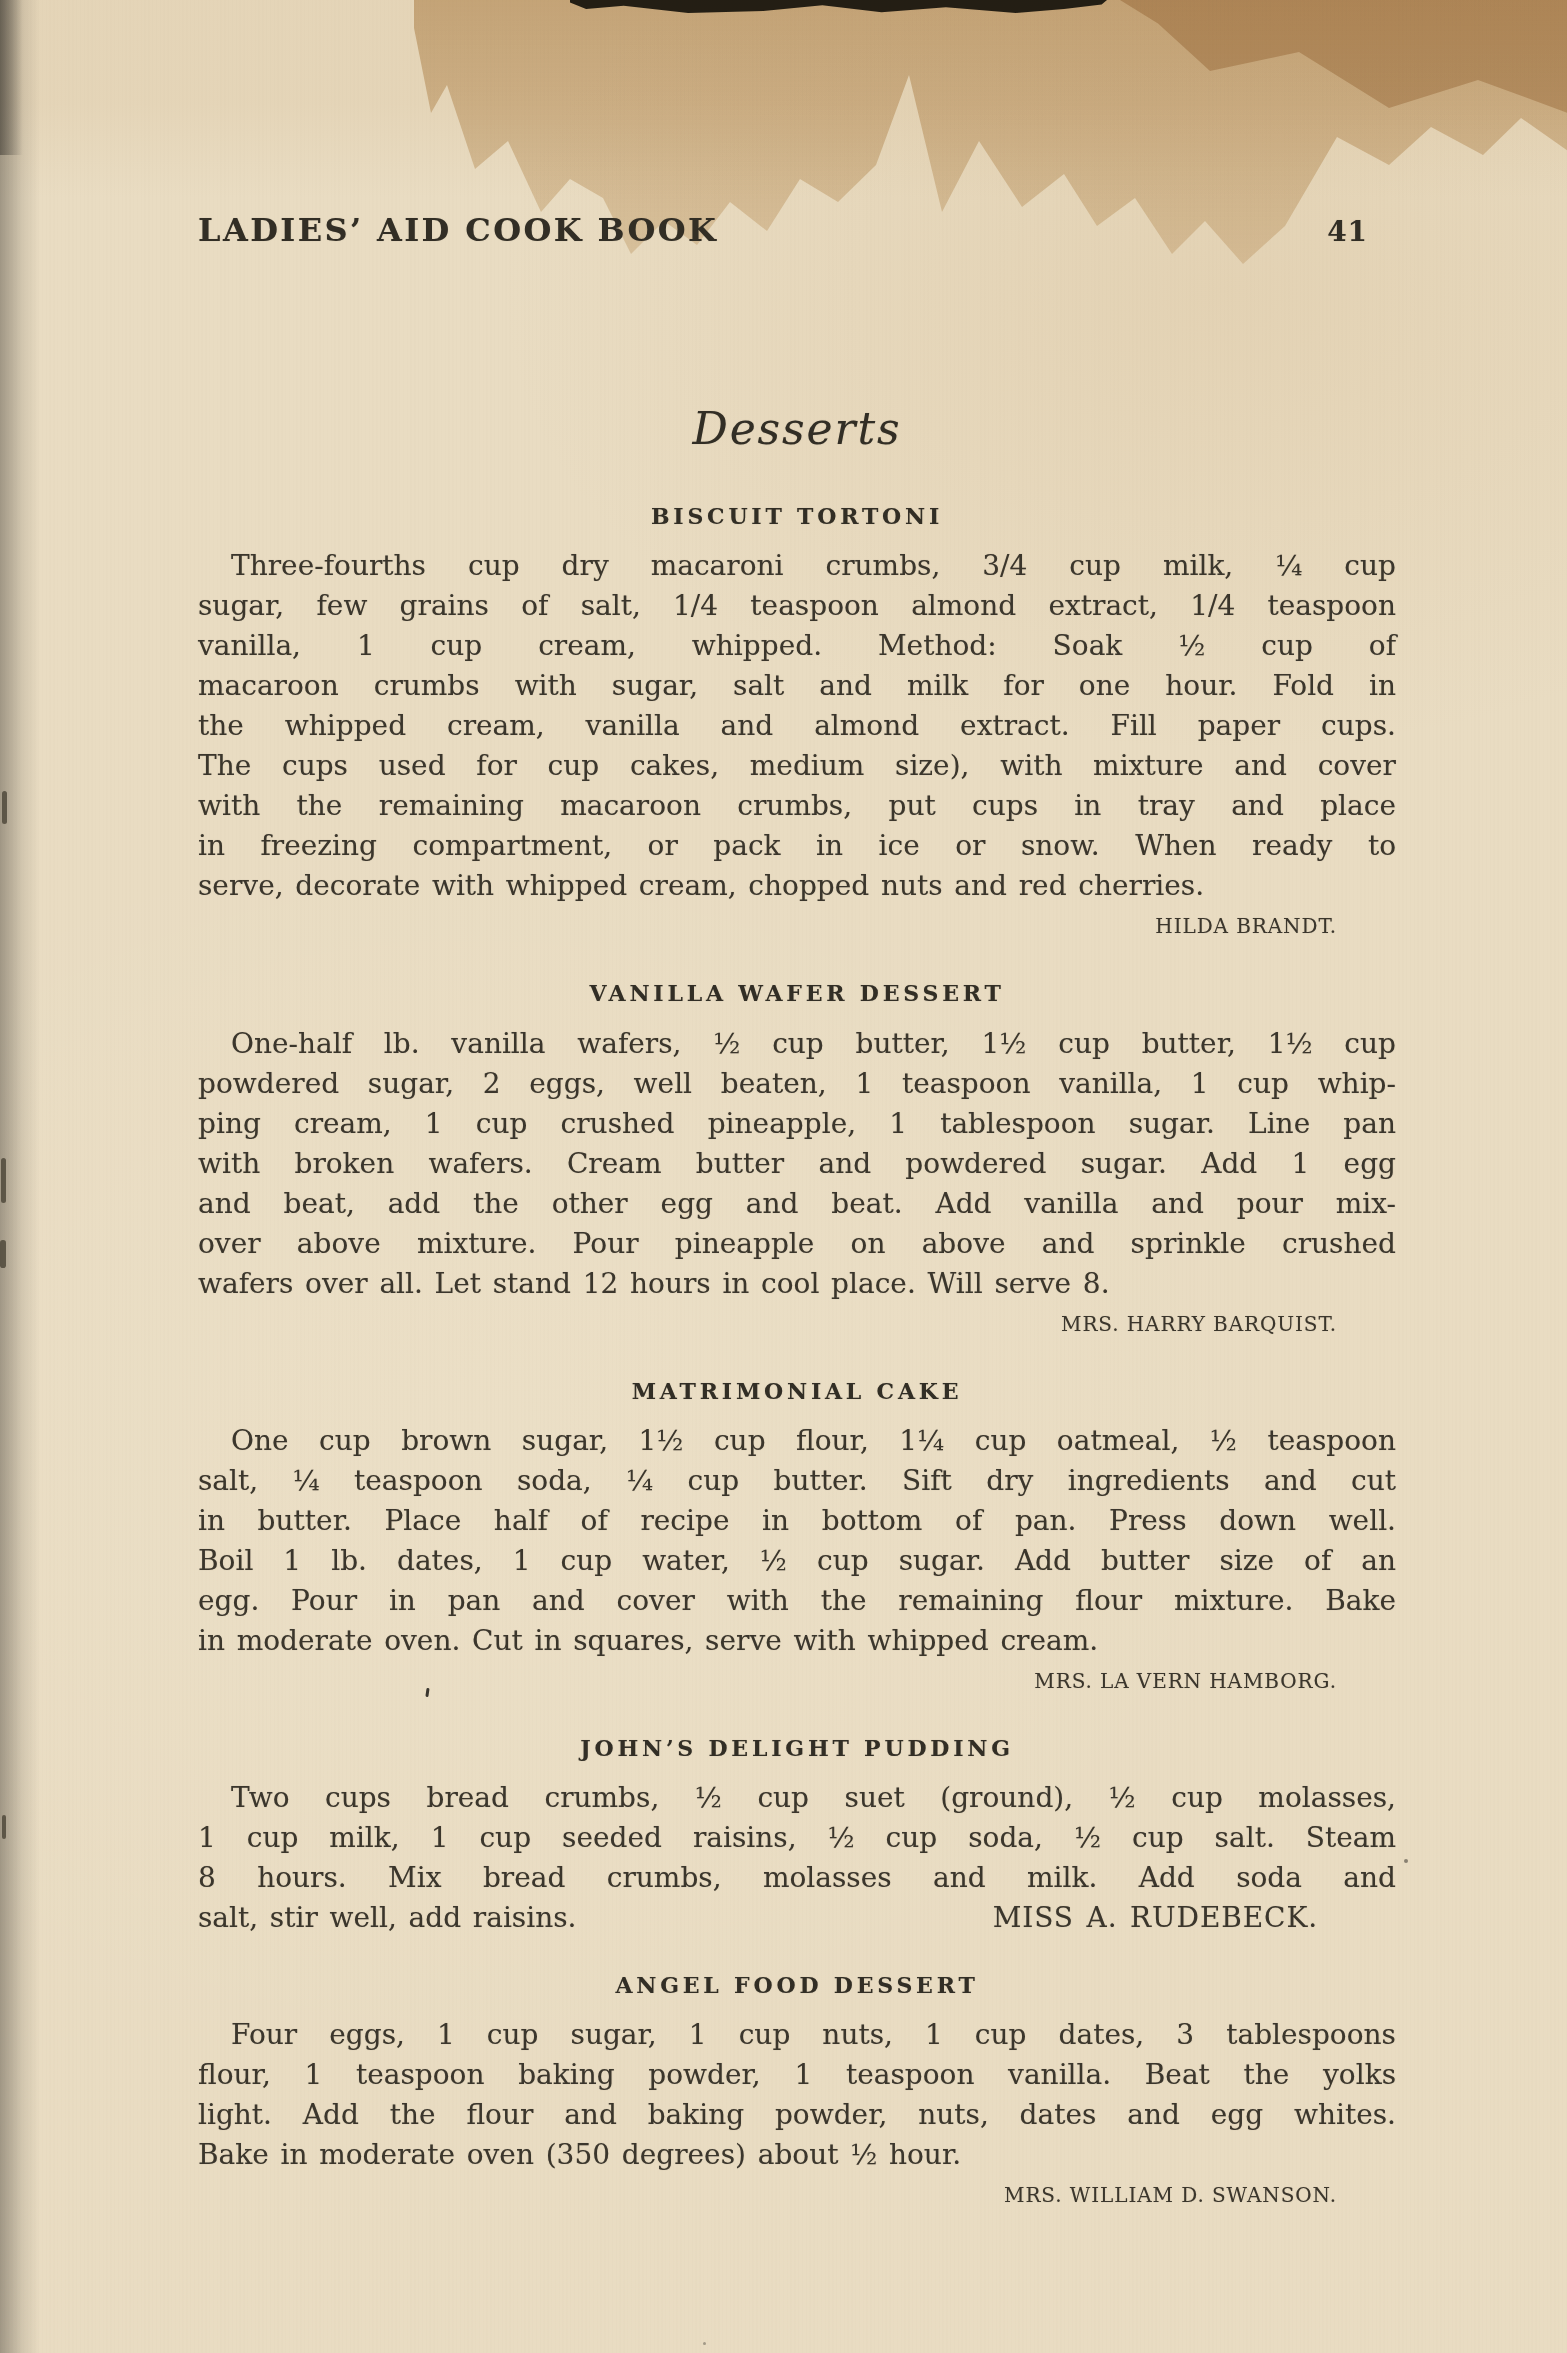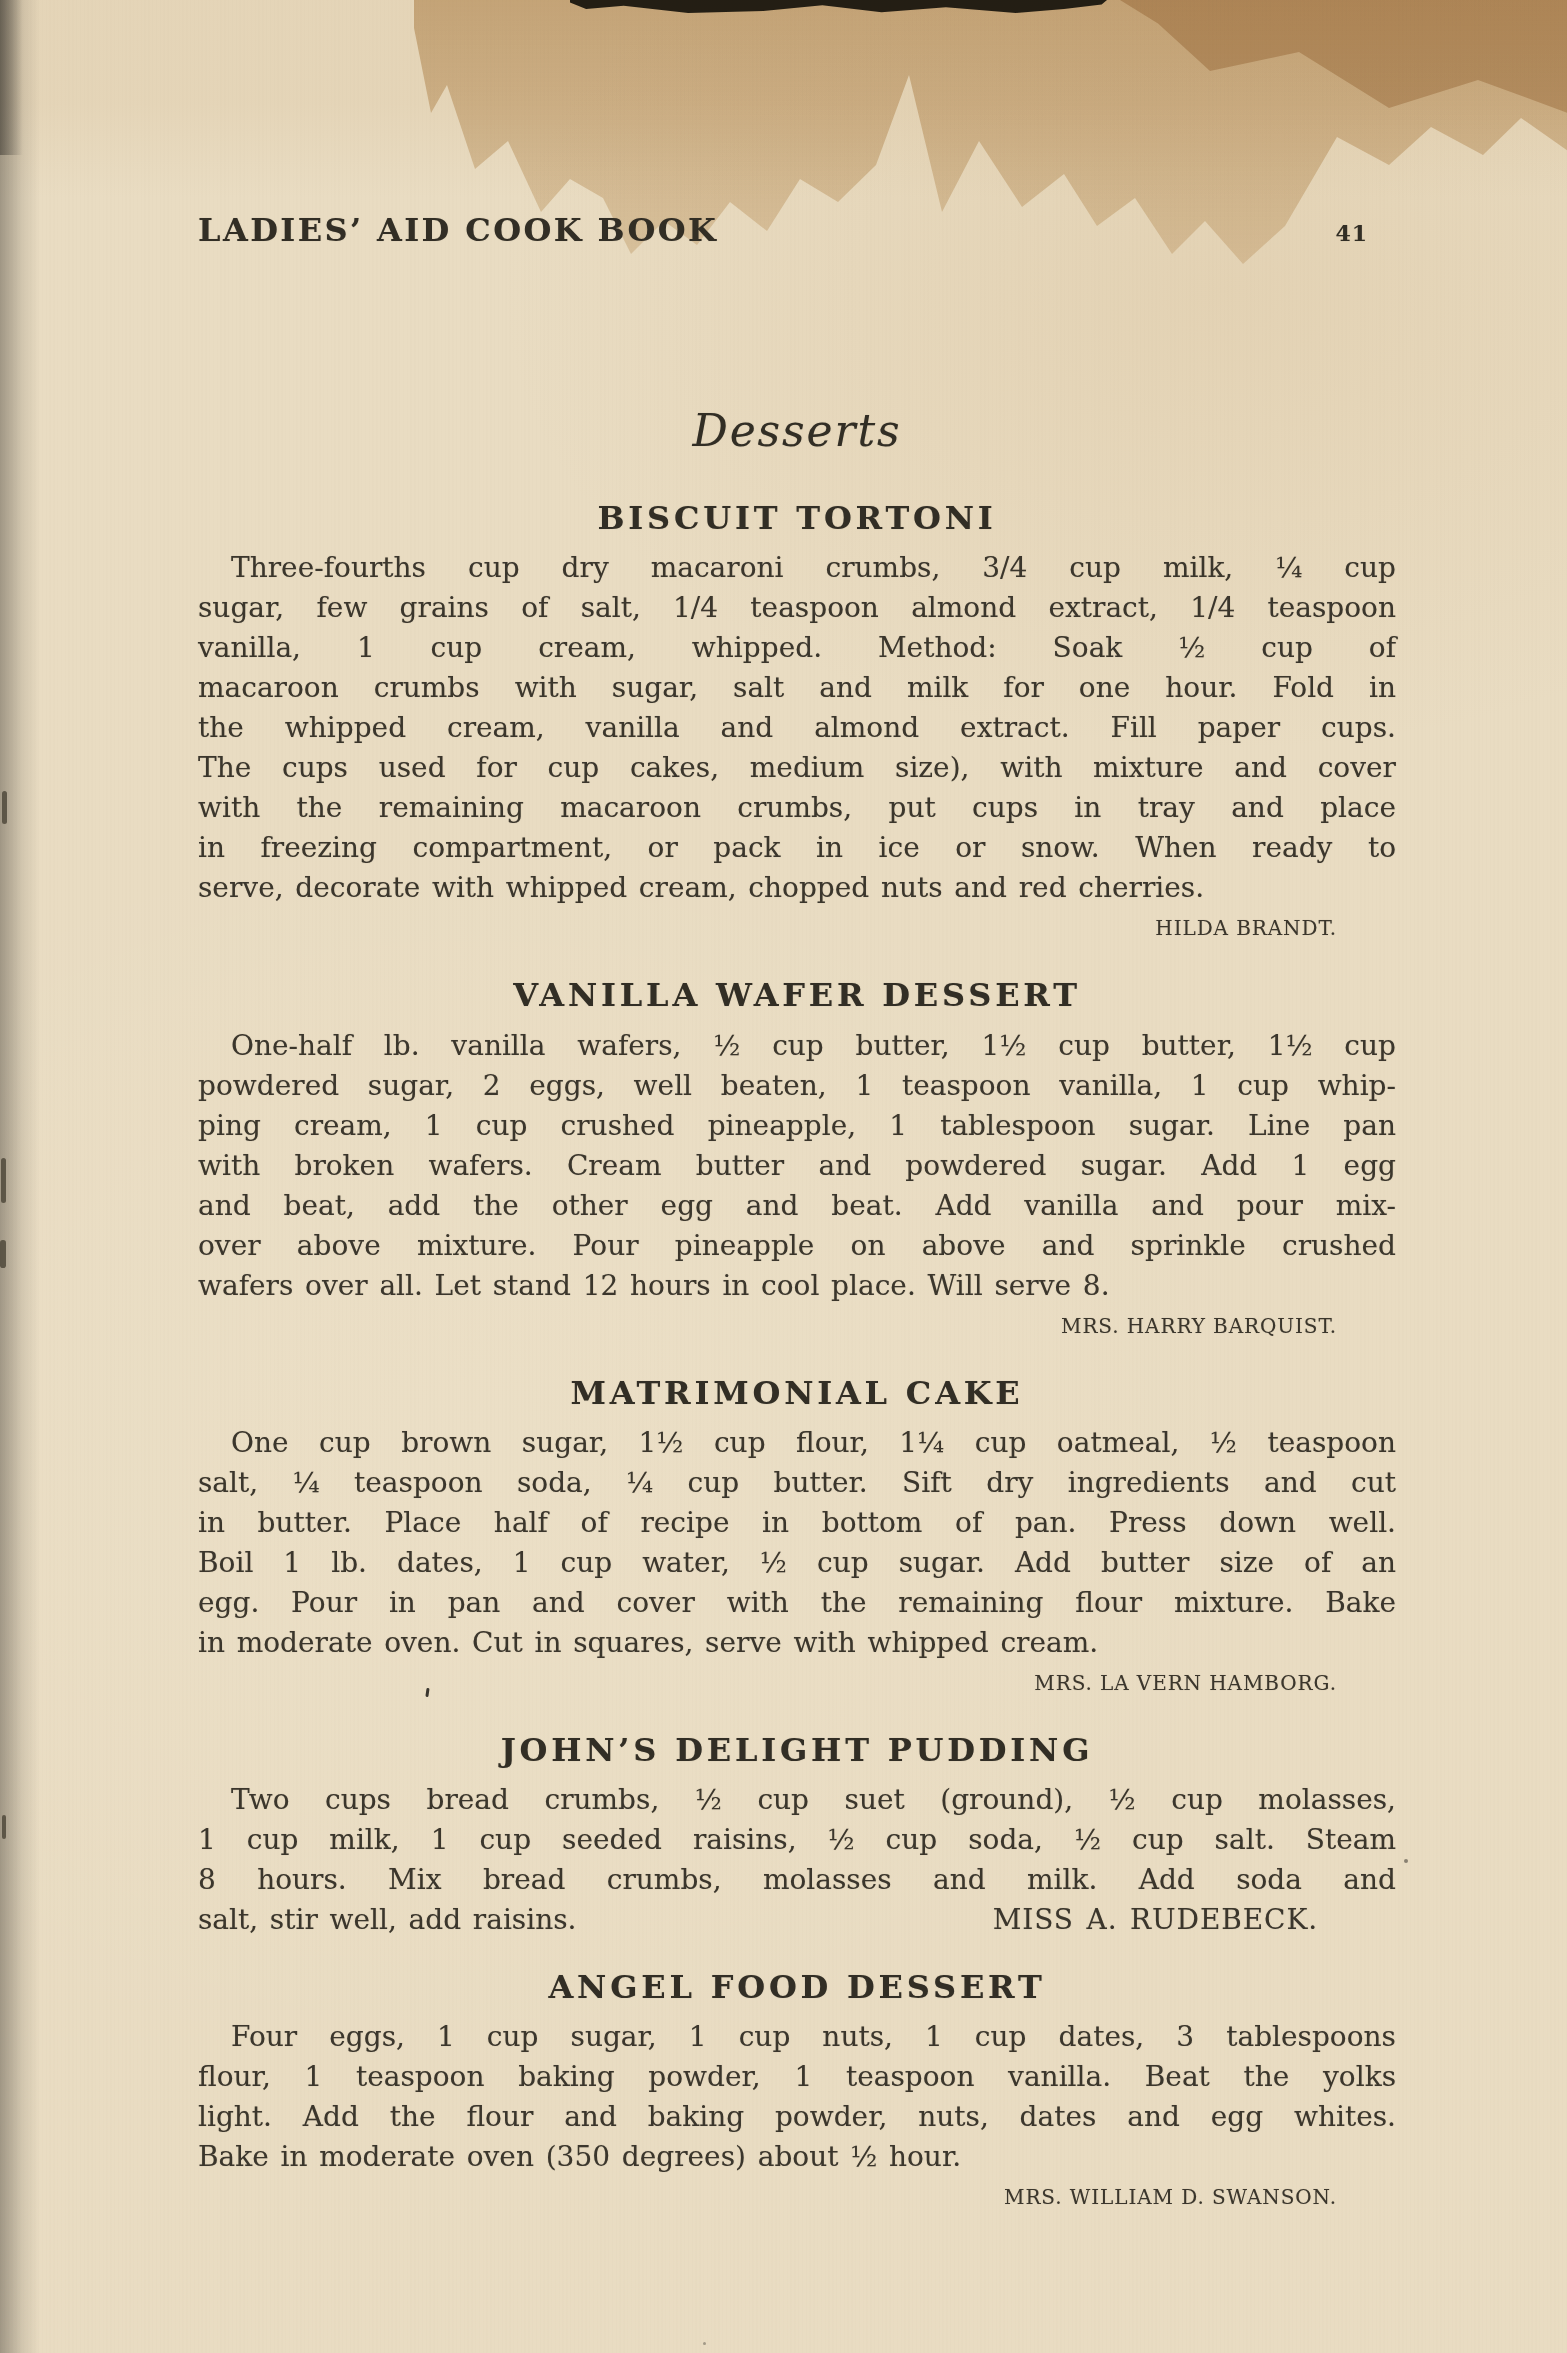--- a/index.html
+++ b/index.html
@@ -53,27 +53,27 @@
   .speck{position:absolute;background:#3a362f;border-radius:50%;pointer-events:none;}
 
   
   .content{position:absolute;left:198px;top:0;width:1198px;
     text-shadow:0 0 0.9px rgba(58,53,44,0.30);}
   .book-header{
     margin-top:214px;display:flex;justify-content:space-between;align-items:baseline;
     font-weight:bold;line-height:33px;color:var(--heading-ink);
   }
   .book-title{font-size:32px;letter-spacing:2.4px;}
-  .page-number{font-size:22px;margin-right:28px;letter-spacing:0.9px;}
+  .page-number{font-size:28px;margin-right:28px;letter-spacing:0.9px;}
   .section-title{
     margin:141px 0 0;text-align:center;font-size:44px;font-style:italic;
     font-weight:normal;line-height:80px;color:var(--heading-ink);letter-spacing:1.9px;
   }
   .recipe-title{
-    margin:28px 0 0;text-align:center;font-size:32px;line-height:38px;
+    margin:28px 0 0;text-align:center;font-size:22px;line-height:38px;
     font-weight:bold;letter-spacing:3.8px;color:var(--heading-ink);
   }
   .para{margin-top:11.3px;font-size:28px;line-height:40px;}
   .line{text-align:justify;text-align-last:justify;word-spacing:2.8px;}
   .line.first{padding-left:33px;}
   .line.last{text-align-last:left;}
   .line.inline-attr{display:flex;justify-content:space-between;align-items:baseline;}
   .inline-attr .attr-name{margin-right:78px;letter-spacing:0.9px;white-space:nowrap;}
   .attr{text-align:right;font-size:20px;line-height:40px;padding-right:59px;letter-spacing:0.9px;}
 </style>

